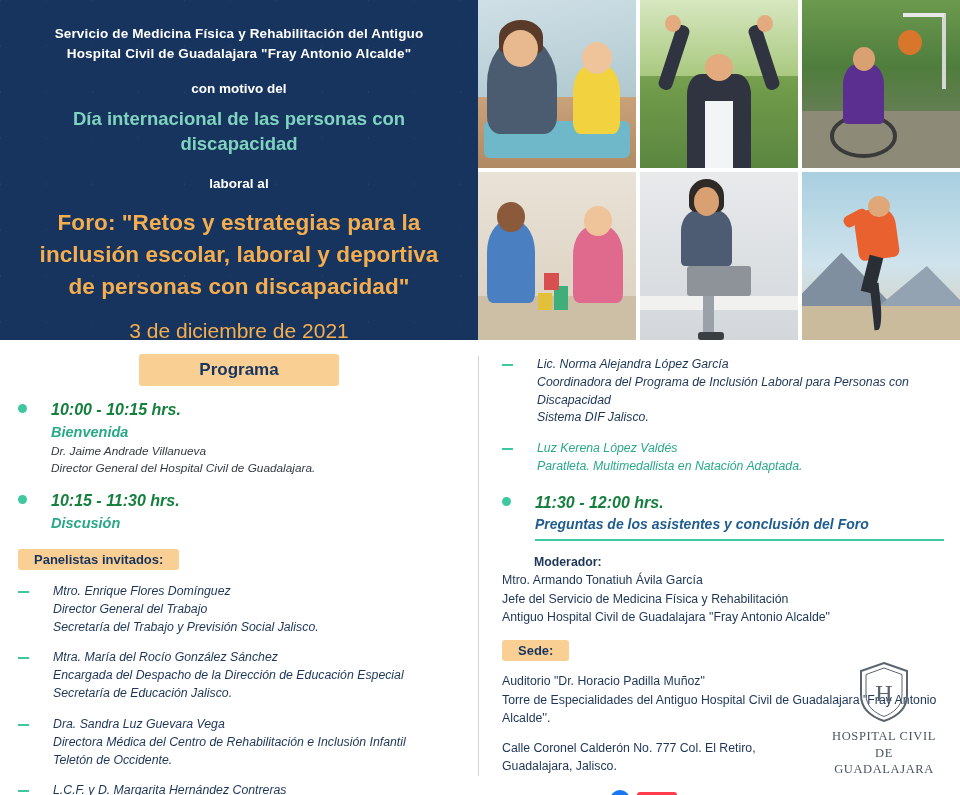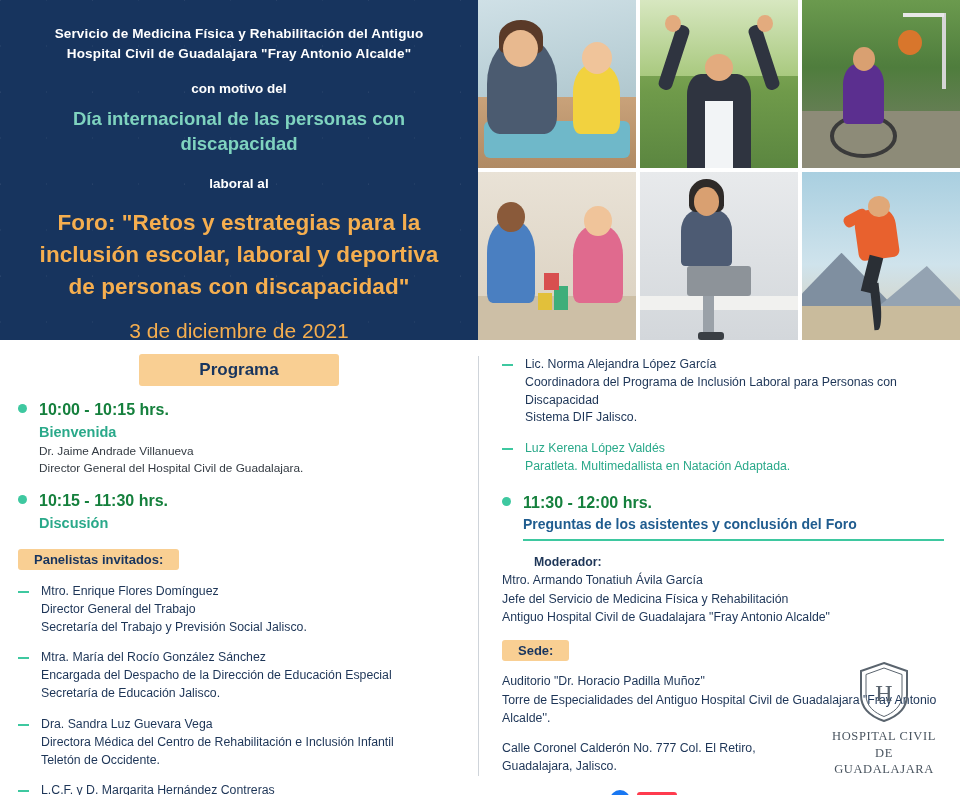--- a/index.html
+++ b/index.html
@@ -118,21 +118,21 @@
   .divider { position: absolute; top: 16px; left: 478px; width: 1px; height: 420px; background: #cfd4da; }
 
   .col-left { position: absolute; top: 0; left: 0; width: 478px; height: 455px; padding: 14px 18px 0 18px; }
   .col-right { position: absolute; top: 0; left: 486px; width: 474px; height: 455px; padding: 12px 16px 0 16px; }
 
   .prog-banner {
     width: 200px; margin: 0 auto; background: #f9cf93; border-radius: 3px;
     text-align: center; padding: 6px 0; color: #17345e; font-size: 17px; font-weight: bold;
   }
 
-  .item { display: flex; gap: 12px; margin-top: 13px; }
+  .item { display: flex; gap: 24px; margin-top: 13px; font-style: italic; }
   .bullet-dot { flex: none; width: 9px; height: 9px; border-radius: 50%; background: #3ec8a0; margin-top: 5px; }
   .bullet-dash { flex: none; width: 11px; height: 2px; background: #3ec8a0; margin-top: 8px; }
   .item-body { flex: 1 1 auto; }
   .time { color: #15803d; font-size: 16px; font-weight: bold; line-height: 1.35; }
   .title-green { color: #2aa98a; font-size: 14.5px; font-weight: bold; line-height: 1.4; margin-top: 1px; }
   .title-blue { color: #1f5c8f; font-size: 14px; font-weight: bold; line-height: 1.4; margin-top: 1px; }
   .underline-green { height: 2px; background: #3ec8a0; margin-top: 5px; width: 100%; }
   .desc { color: #333a42; font-size: 11.8px; line-height: 1.45; margin-top: 1px; }
   .name { color: #1d3557; font-size: 12.3px; line-height: 1.45; }
   .name-green { color: #2aa98a; font-size: 12.3px; line-height: 1.45; }

